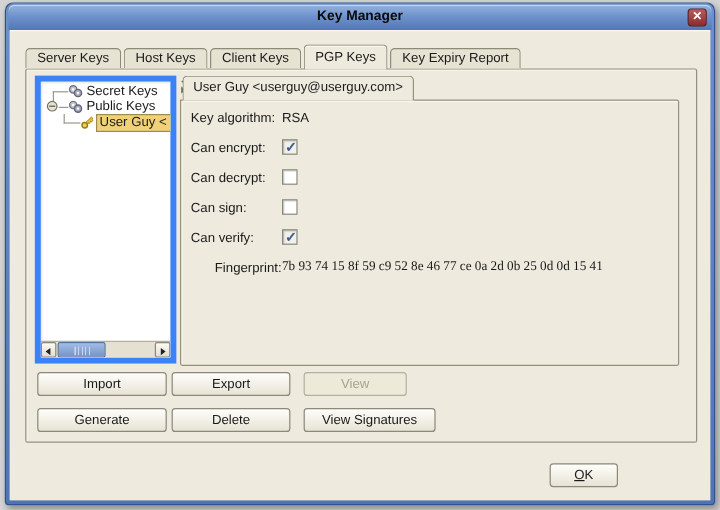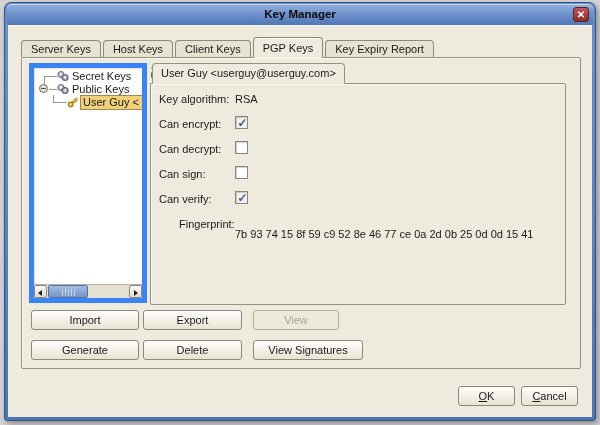--- a/index.html
+++ b/index.html
@@ -258,31 +258,28 @@
       <span class="drow-label" style="top:59px;">Can decrypt:</span>
       <span class="cb" style="top:57px;"></span>
 
       <span class="drow-label" style="top:84px;">Can sign:</span>
       <span class="cb" style="top:82px;"></span>
 
       <span class="drow-label" style="top:109px;">Can verify:</span>
       <span class="cb checked" style="top:107px;"></span>
 
       <span class="drow-label" style="top:134px;padding-left:20px;">Fingerprint:</span>
-      <span class="drow-value" style="top:144px;">7b 93 74 15 8f 59 c9 52 8e 46 77 ce 0a 2d 0b 25 0d 0d 15 41</span>
+      <span class="drow-value" style="top:132px;font-family:Liberation Serif, serif;">7b 93 74 15 8f 59 c9 52 8e 46 77 ce 0a 2d 0b 25 0d 0d 15 41</span>
     </div>
 
     <button class="btn" style="left:135px;top:285px;width:99px;">Export</button>
     <button class="btn" style="left:23px;top:285px;width:108px;">Import</button>
     <button class="btn disabled" style="left:245px;top:285px;width:86px;">View</button>
     <button class="btn" style="left:23px;top:315px;width:108px;">Generate</button>
     <button class="btn" style="left:135px;top:315px;width:99px;">Delete</button>
     <button class="btn" style="left:245px;top:315px;width:110px;">View Signatures</button>
 
     <button class="btn dlg-btn" style="left:450px;top:361px;width:57px;">
       <span>OK</span>
     </button>
-    <button class="btn dlg-btn" style="left:513px;top:361px;width:57px;">
-      <span>Cancel</span>
-    </button>
 
   </div>
 </div>
 
 </body></html>

